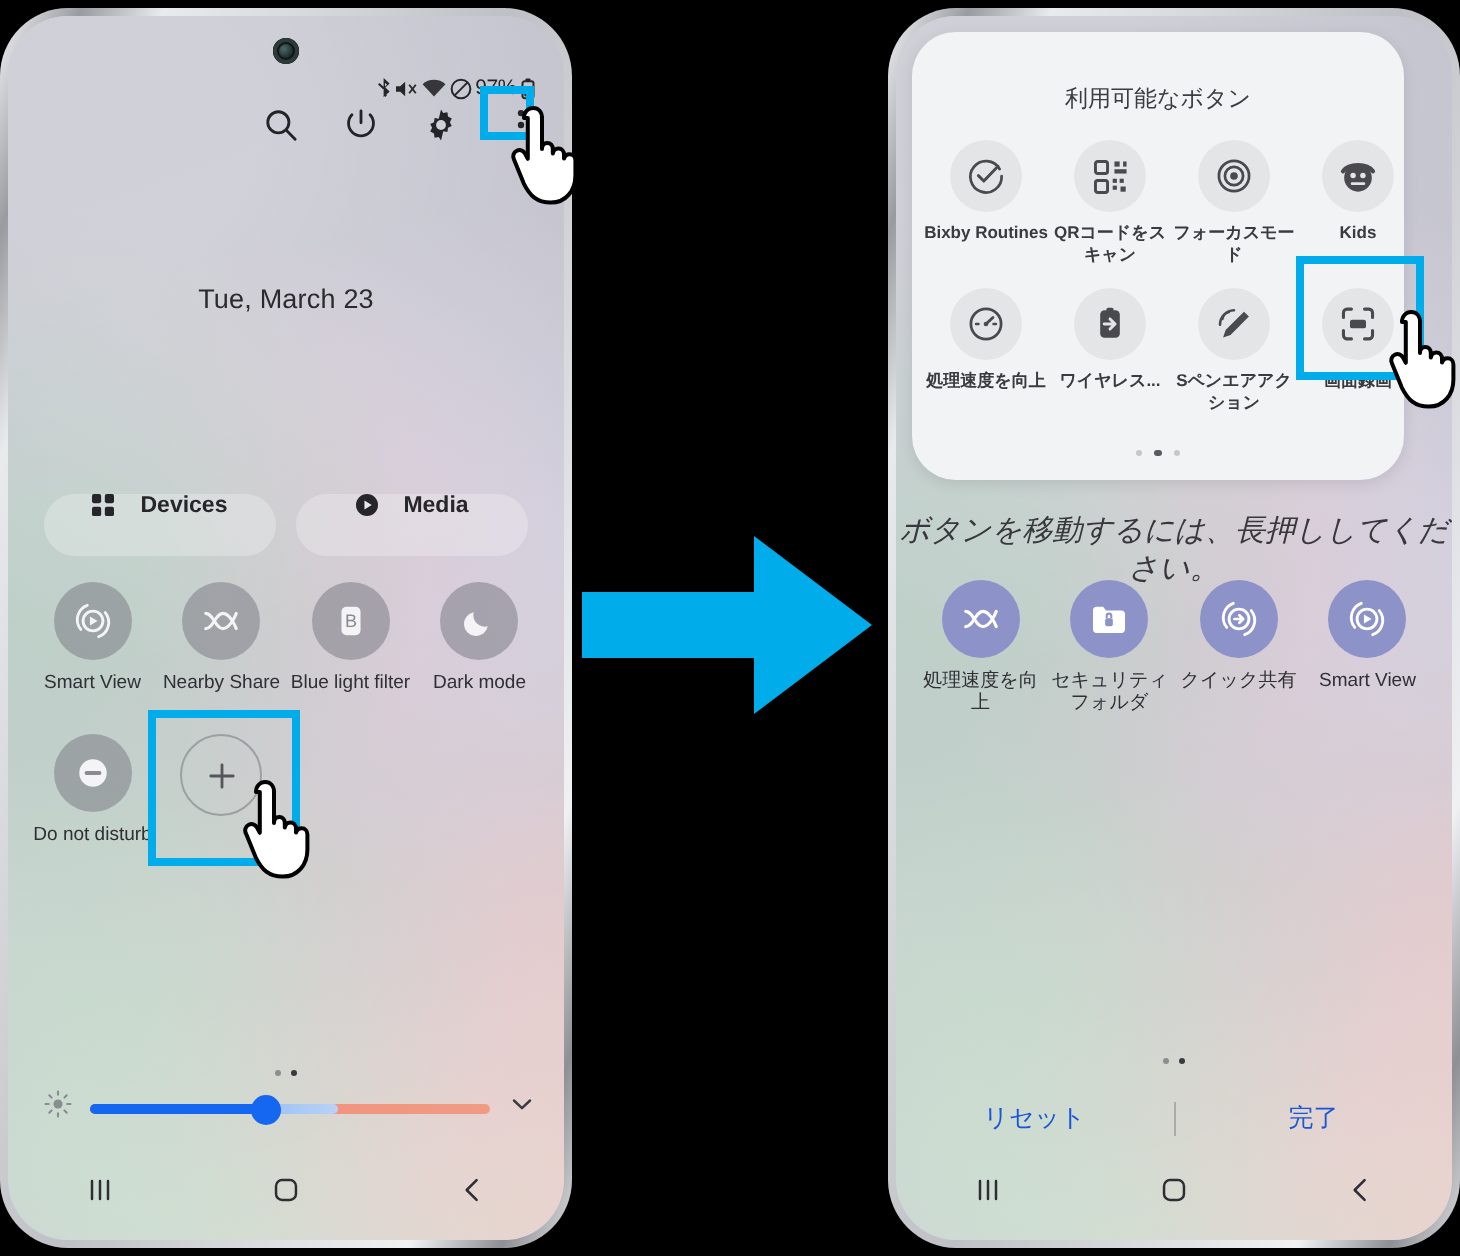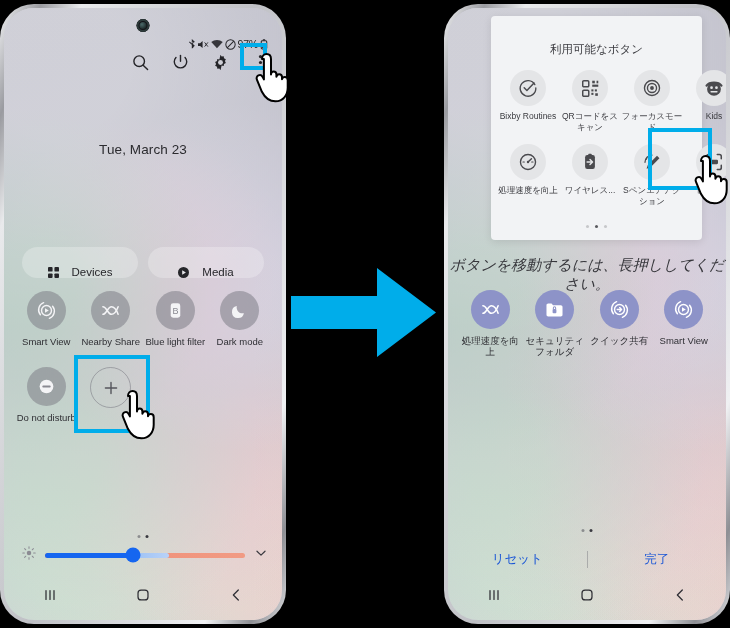--- a/index.html
+++ b/index.html
@@ -50,22 +50,22 @@
   .hdr .hi{width:20px;height:20px;display:flex;align-items:center;justify-content:center;color:#242428;}
 
   
   .clock{position:absolute;left:0;right:0;top:116px;text-align:center;color:#2b2b2f;}
   .clock .t{font-size:33px;font-weight:400;letter-spacing:.5px;line-height:1;}
   .clock .d{font-size:13.5px;margin-top:18px;letter-spacing:.1px;}
 
   
   .pills{position:absolute;left:18px;right:18px;top:239px;display:flex;gap:10px;}
   .pill{flex:1;height:31px;border-radius:16px;background:rgba(255,255,255,.26);
-        display:flex;align-items:flex-end;justify-content:center;gap:13px;
-        font-size:11.5px;color:#26262a;}
+        display:flex;align-items:flex-start;justify-content:center;gap:13px;
+        font-size:11.5px;color:#26262a;font-weight:bold;}
   .pill svg{display:block;}
 
   
   .qs{position:absolute;left:10px;right:10px;top:283px;}
   .qrow{display:flex;}
   .qcell{flex:1;display:flex;flex-direction:column;align-items:center;}
   .qic{width:39px;height:39px;border-radius:50%;background:rgba(125,125,135,.55);
        display:flex;align-items:center;justify-content:center;color:#f4f4f6;}
   .qlb{margin-top:6px;font-size:9.5px;line-height:11px;text-align:center;color:#2f2f34;width:62px;}
   .qcell.add .qic{background:transparent;border:1.2px solid rgba(120,120,130,.55);color:#55555c;}
@@ -84,24 +84,24 @@
   .wdots{position:absolute;left:50%;transform:translateX(-50%);display:flex;gap:5px;}
   .wdots i{width:3px;height:3px;border-radius:50%;background:rgba(80,80,90,.55);display:block;}
   .wdots i.on{background:rgba(40,40,48,.9);}
 
   
   .nav{position:absolute;left:0;right:0;bottom:14px;display:flex;align-items:center;justify-content:space-around;
        color:#2d2d33;}
   .nav span{display:flex;align-items:center;justify-content:center;width:40px;height:22px;}
 
   
-  .sheet{position:absolute;left:8px;right:24px;top:8px;height:224px;border-radius:4px;
-         background:#f2f3f5;box-shadow:0 2px 8px rgba(0,0,0,.10);margin-left:35px;}
+  .sheet{position:absolute;left:8px;right:24px;top:8px;height:224px;border-radius:22px;
+         background:#f2f3f5;box-shadow:0 2px 8px rgba(0,0,0,.10);}
   .sheet .ttl{position:absolute;left:0;right:0;top:26px;text-align:center;font-size:11.5px;color:#3b3b40;}
-  .sgrid{position:absolute;left:6px;right:6px;top:54px;}
+  .sgrid{position:absolute;left:6px;right:6px;top:54px;font-weight:bold;}
   .srow{display:flex;margin-bottom:6px;}
   .scell{flex:1;display:flex;flex-direction:column;align-items:center;position:relative;}
   .sic{width:36px;height:36px;border-radius:50%;background:#e4e5e7;
        display:flex;align-items:center;justify-content:center;color:#4a4a4e;}
   .slb{margin-top:5px;font-size:8.5px;line-height:10.5px;text-align:center;color:#3a3a3f;width:62px;}
   .sdots{position:absolute;left:0;right:0;bottom:12px;display:flex;justify-content:center;gap:6px;}
   .sdots i{width:3.2px;height:3.2px;border-radius:50%;background:#c6c7ca;display:block;}
   .sdots i.on{background:#5a5a60;}
 
   .hint{position:absolute;left:0;right:0;top:248px;text-align:center;font-size:15px;color:#37373c;font-style:italic;}

